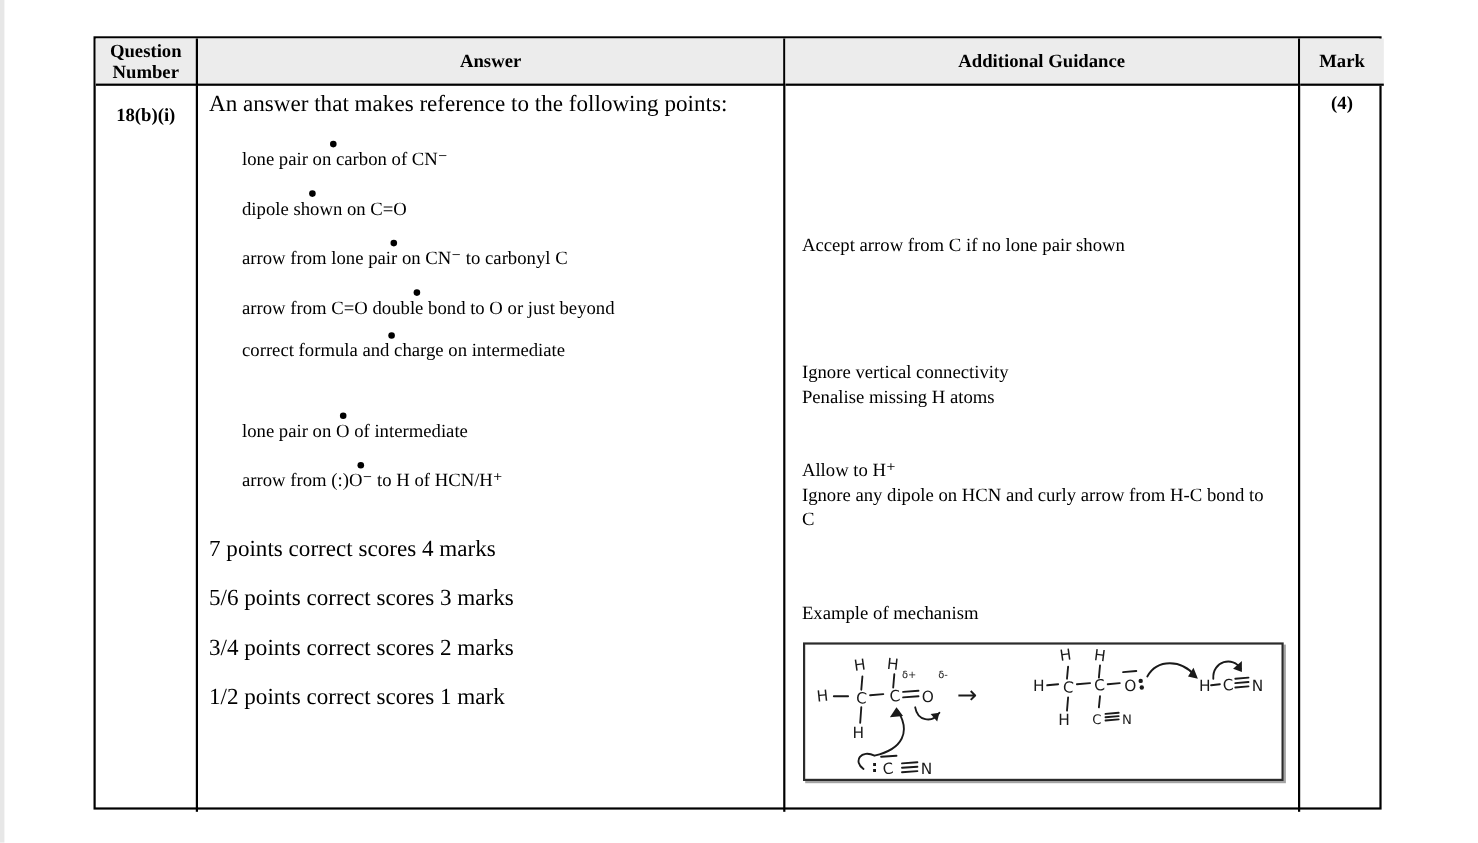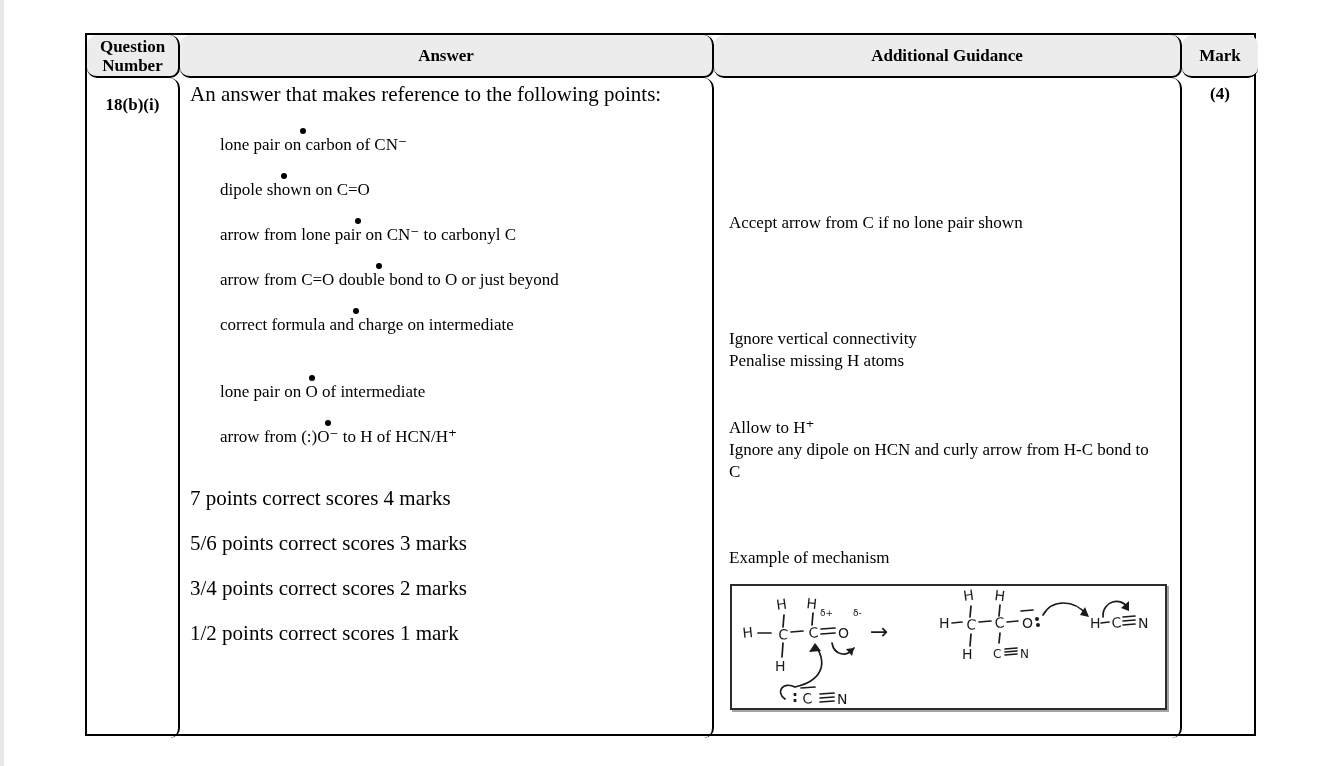--- a/index.html
+++ b/index.html
@@ -15,21 +15,20 @@
     position:absolute;left:85px;top:33px;width:1171px;height:703px;
     display:grid;
     grid-template-columns:93px 534px 468px 76px;
     grid-template-rows:43px 660px;
     border:2px solid #000;
     box-sizing:border-box;
   }
   .cell{
     position:relative;border-right:2px solid #000;border-bottom:2px solid #000;
     box-sizing:border-box;
-    border-radius:10px;
   }
   .cell.last-col{border-right:none;}
   .cell.last-row{border-bottom:none;}
   .head{
     background:#ececec;display:flex;align-items:center;justify-content:center;
     text-align:center;font-weight:bold;font-size:17px;line-height:19px;
   }
   .qnum{
     font-weight:bold;font-size:17px;text-align:center;padding-top:17px;
   }
@@ -85,21 +84,21 @@
         <span>dipole shown on C=O</span>
       </div>
     <div class="bullet-item" style="top:140px">
         <span class="bullet-dot"></span>
         <span>arrow from lone pair on CN⁻ to carbonyl C</span>
       </div>
     <div class="bullet-item" style="top:185px">
         <span class="bullet-dot"></span>
         <span>arrow from C=O double bond to O or just beyond</span>
       </div>
-    <div class="bullet-item" style="top:230px">
+    <div class="bullet-item" style="top:224px">
         <span class="bullet-dot"></span>
         <span>correct formula and charge on intermediate</span>
       </div>
     <div class="bullet-item" style="top:297px">
         <span class="bullet-dot"></span>
         <span>lone pair on O of intermediate</span>
       </div>
     <div class="bullet-item" style="top:342px">
         <span class="bullet-dot"></span>
         <span>arrow from (:)O⁻ to H of HCN/H⁺</span>

